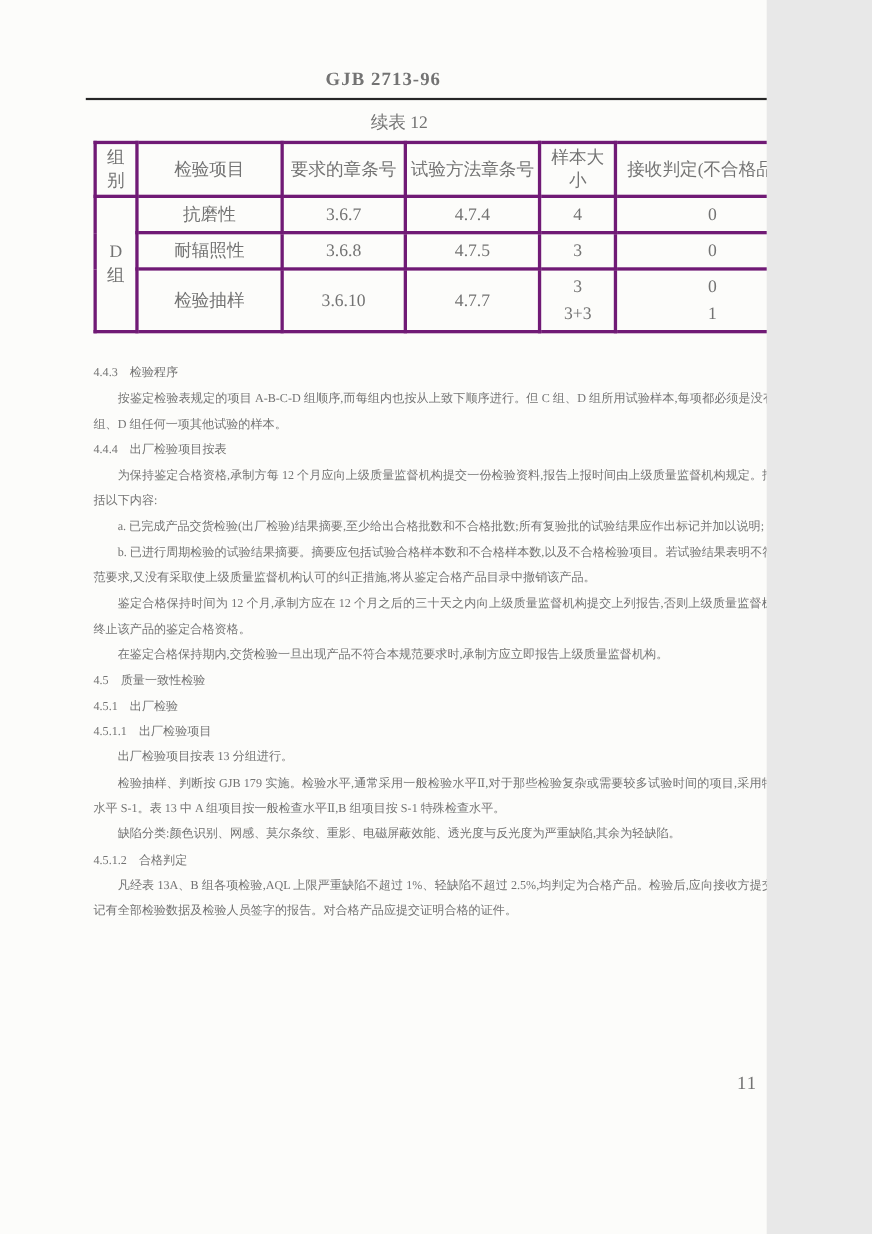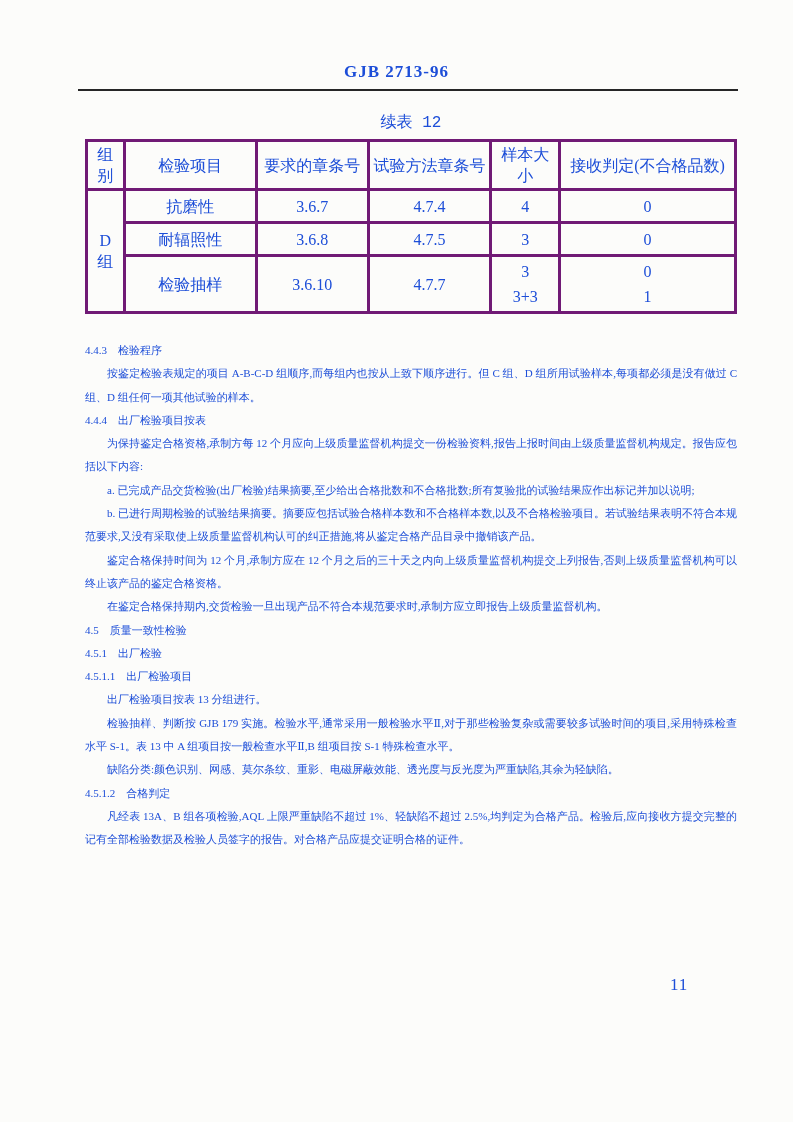--- a/index.html
+++ b/index.html
@@ -3,47 +3,46 @@
 <meta charset="utf-8">
 <style>
   html, body { margin: 0; padding: 0; }
   body {
     width: 793px; height: 1122px;
     background: #e8e8e8;
     font-family: "Liberation Serif", "DejaVu Serif", serif;
   }
   .page {
     position: relative;
-    width: 793px; height: 1122px;
+    width: 697px; height: 1122px;
     background: #fcfcfa;
-    color: #1d4ed8;
+    color: #737373;
     overflow: hidden;
   }
   
   .doc-code {
     padding-top: 62px;
     text-align: center;
     font-weight: bold;
     font-size: 17px;
     letter-spacing: 1px;
     line-height: 20px;
   }
   .header-rule {
     margin: 7px 0 0 78px;
     width: 660px;
     height: 0;
     border-top: 2.5px solid #262626;
   }
   
   .table-caption {
-    margin: 22px 56px 0 85px;
+    margin: 11px 56px 0 85px;
     text-align: center;
     font-size: 16px;
     line-height: 20px;
-    font-family: Liberation Mono, monospace;
   }
   
   table.spec {
     margin: 6px 0 0 85px;
     width: 652px;
     border-collapse: collapse;
     table-layout: fixed;
     font-size: 16px;
     border-top: 2.5px solid #232323;
     border-bottom: 3.5px solid #181818;

